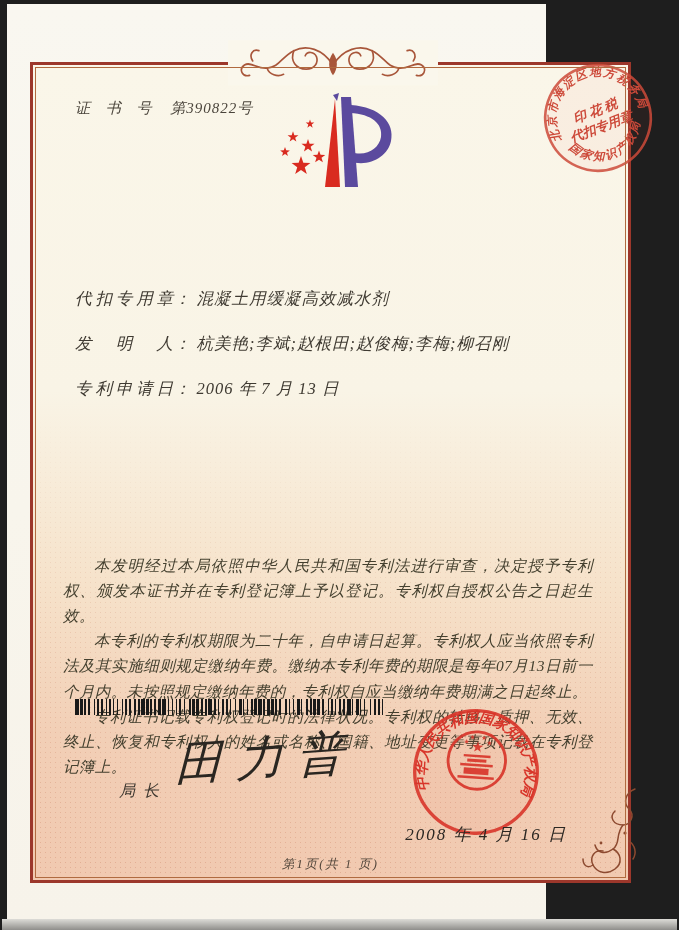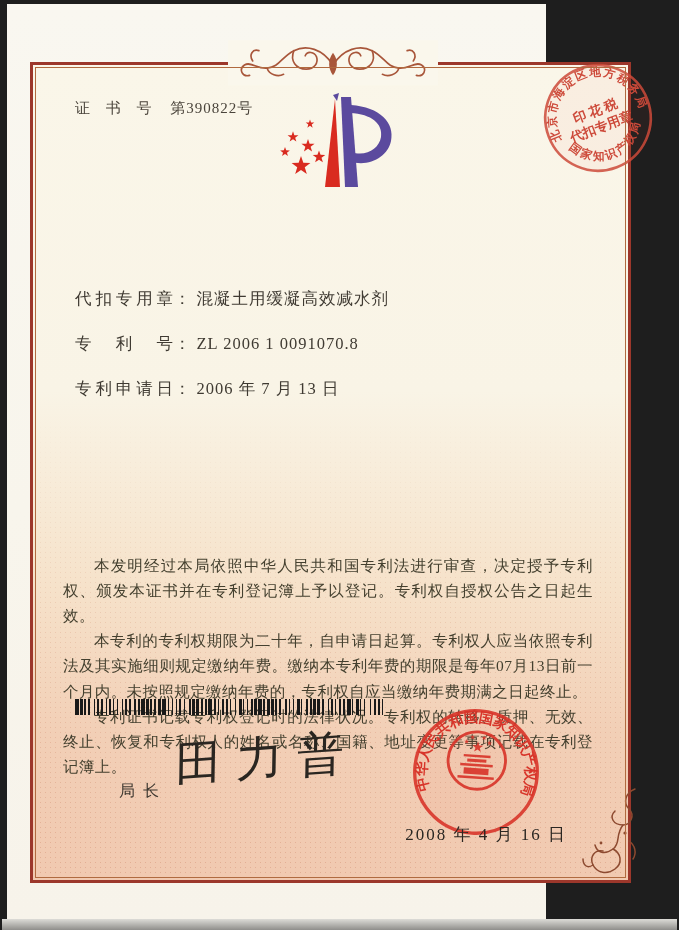--- a/index.html
+++ b/index.html
@@ -4,20 +4,21 @@
 <style>
   html,body{margin:0;padding:0;}
   body{
     width:679px;height:930px;position:relative;overflow:hidden;
     background:#1e1e1e;
     font-family:"Liberation Serif","DejaVu Serif",serif;
   }
   .page{
     position:absolute;left:7px;top:4px;width:539px;height:915px;
     background:linear-gradient(180deg,#f9f7f0 0%,#f8f5ec 55%,#f7f3ea 100%);
+    font-style:italic;
   }
   .scan-strip{
     position:absolute;left:2px;right:2px;bottom:0;height:11px;
     background:linear-gradient(#dddcd7,#8f8e8b);
   }
   
   .border-box{
     position:absolute;left:23px;top:58px;width:601px;height:821px;
     border:3px solid #9c372b;box-sizing:border-box;
     background:linear-gradient(180deg,#faf6e9 0%,#f9f4e6 40%,#f6e2ca 64%,#f2cfb6 82%,#f1c9b0 100%);
@@ -168,21 +169,21 @@
         <text x="56" y="69" text-anchor="middle" font-size="12.5" fill="#cd4a3a" font-weight="700">代扣专用章</text>
       </svg>
     </div>
 
 
     <div class="fields">
       <div class="frow">
         <span class="flabel">代扣专用章</span><span class="fcolon">：</span><span class="fvalue">混凝土用缓凝高效减水剂</span>
       </div>
       <div class="frow">
-        <span class="flabel">专利号</span><span class="fcolon">：</span><span class="fvalue">ZL 2006 1 0091070.8</span>
+        <span class="flabel">发明人</span><span class="fcolon">：</span><span class="fvalue">杭美艳;李斌;赵根田;赵俊梅;李梅;柳召刚</span>
       </div>
       <div class="frow">
         <span class="flabel">专利申请日</span><span class="fcolon">：</span><span class="fvalue">2006 年 7 月 13 日</span>
       </div>
     </div>
 
     <div class="body-text">
       <p>本发明经过本局依照中华人民共和国专利法进行审查，决定授予专利权、颁发本证书并在专利登记簿上予以登记。专利权自授权公告之日起生效。</p>
       <p>本专利的专利权期限为二十年，自申请日起算。专利权人应当依照专利法及其实施细则规定缴纳年费。缴纳本专利年费的期限是每年07月13日前一个月内。未按照规定缴纳年费的，专利权自应当缴纳年费期满之日起终止。</p>
       <p>专利证书记载专利权登记时的法律状况。专利权的转移、质押、无效、终止、恢复和专利权人的姓名或名称、国籍、地址变更等事项记载在专利登记簿上。</p>
@@ -361,15 +362,16 @@
           <rect x="56" y="52" width="28" height="2.6"></rect>
           <rect x="60" y="56.5" width="20" height="3.2"></rect>
           <rect x="53" y="61.5" width="34" height="2.6"></rect>
           <rect x="57" y="66" width="26" height="6.5"></rect>
           <rect x="51" y="74.5" width="38" height="2.6"></rect>
         </g>
       </svg>
     </div>
     <div class="seal-date">2008 年 4 月 16 日</div>
 
+    <div class="footer">第1页(共 1 页)</div>
   </div>
 </div>
 <div class="scan-strip"></div>
 
 </body></html>

